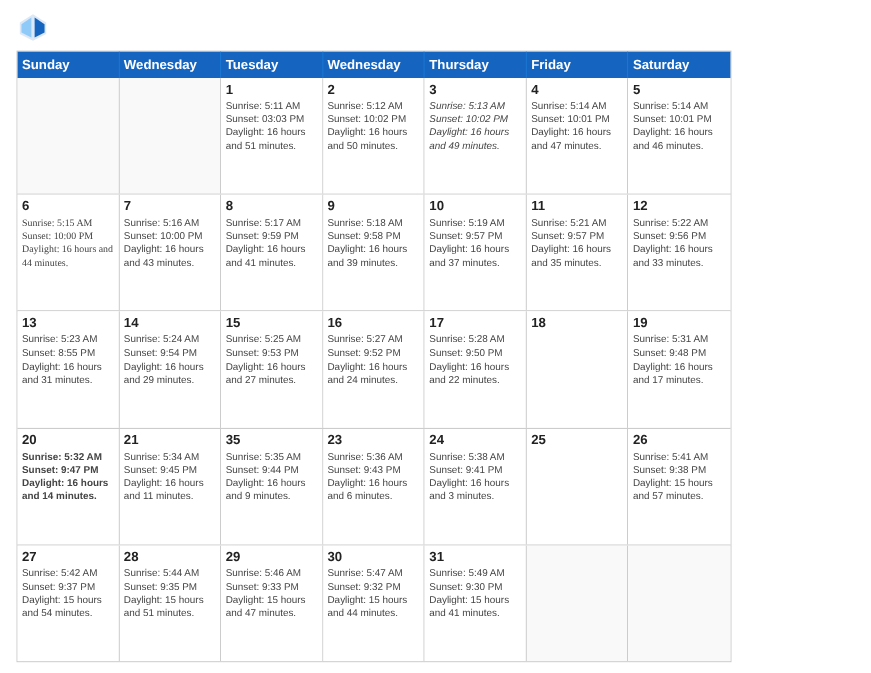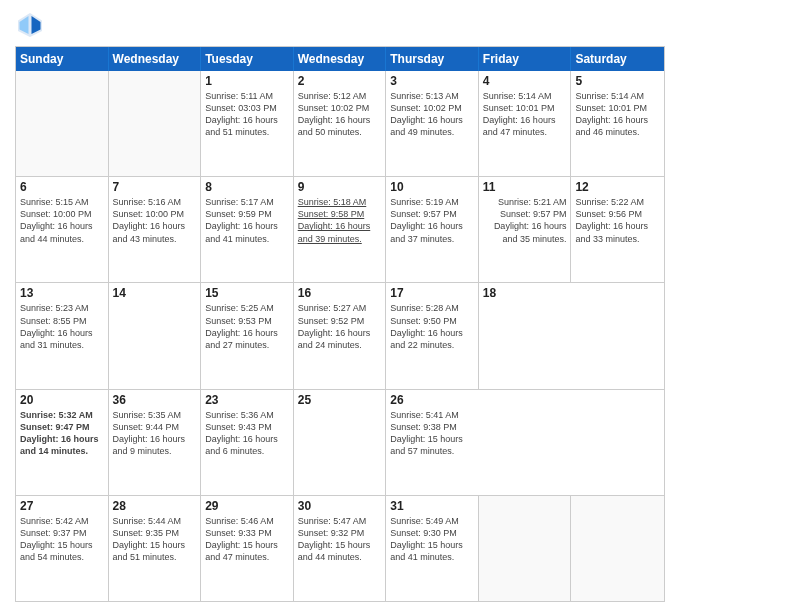--- a/index.html
+++ b/index.html
@@ -158,90 +158,93 @@
 Daylight: 16 hours and 51 minutes.</div>
           </div>
           <div class="cal-cell">
             <div class="day-num">2</div>
             <div class="cell-text" style="white-space: pre-line;">Sunrise: 5:12 AM
 Sunset: 10:02 PM
 Daylight: 16 hours and 50 minutes.</div>
           </div>
           <div class="cal-cell">
             <div class="day-num">3</div>
-            <div class="cell-text" style="white-space: pre-line;">Sunrise: 5:13 AM
+            <div class="cell-text" style="white-space: pre-line; font-style: italic;">Sunrise: 5:13 AM
 Sunset: 10:02 PM
 Daylight: 16 hours and 49 minutes.</div>
           </div>
           <div class="cal-cell">
             <div class="day-num">4</div>
             <div class="cell-text" style="white-space: pre-line;">Sunrise: 5:14 AM
 Sunset: 10:01 PM
 Daylight: 16 hours and 47 minutes.</div>
           </div>
           <div class="cal-cell">
             <div class="day-num">5</div>
             <div class="cell-text" style="white-space: pre-line;">Sunrise: 5:14 AM
 Sunset: 10:01 PM
 Daylight: 16 hours and 46 minutes.</div>
           </div>
         </div>
         <div class="cal-row">
           <div class="cal-cell">
             <div class="day-num">6</div>
-            <div class="cell-text" style="white-space: pre-line;">Sunrise: 5:15 AM
+            <div class="cell-text" style="white-space: pre-line; font-family: Liberation Serif, serif;">Sunrise: 5:15 AM
 Sunset: 10:00 PM
 Daylight: 16 hours and 44 minutes.</div>
           </div>
           <div class="cal-cell">
             <div class="day-num">7</div>
             <div class="cell-text" style="white-space: pre-line;">Sunrise: 5:16 AM
 Sunset: 10:00 PM
 Daylight: 16 hours and 43 minutes.</div>
           </div>
           <div class="cal-cell">
             <div class="day-num">8</div>
             <div class="cell-text" style="white-space: pre-line;">Sunrise: 5:17 AM
 Sunset: 9:59 PM
 Daylight: 16 hours and 41 minutes.</div>
           </div>
           <div class="cal-cell">
             <div class="day-num">9</div>
-            <div class="cell-text" style="white-space: pre-line; text-decoration: underline;">Sunrise: 5:18 AM
+            <div class="cell-text" style="white-space: pre-line;">Sunrise: 5:18 AM
 Sunset: 9:58 PM
 Daylight: 16 hours and 39 minutes.</div>
           </div>
           <div class="cal-cell">
             <div class="day-num">10</div>
             <div class="cell-text" style="white-space: pre-line;">Sunrise: 5:19 AM
 Sunset: 9:57 PM
 Daylight: 16 hours and 37 minutes.</div>
           </div>
           <div class="cal-cell">
             <div class="day-num">11</div>
-            <div class="cell-text" style="white-space: pre-line; text-align: right;">Sunrise: 5:21 AM
+            <div class="cell-text" style="white-space: pre-line;">Sunrise: 5:21 AM
 Sunset: 9:57 PM
 Daylight: 16 hours and 35 minutes.</div>
           </div>
           <div class="cal-cell">
             <div class="day-num">12</div>
             <div class="cell-text" style="white-space: pre-line;">Sunrise: 5:22 AM
 Sunset: 9:56 PM
 Daylight: 16 hours and 33 minutes.</div>
           </div>
         </div>
         <div class="cal-row">
           <div class="cal-cell">
             <div class="day-num">13</div>
             <div class="cell-text" style="white-space: pre-line;">Sunrise: 5:23 AM
 Sunset: 8:55 PM
 Daylight: 16 hours and 31 minutes.</div>
           </div>
           <div class="cal-cell">
             <div class="day-num">14</div>
+            <div class="cell-text" style="white-space: pre-line;">Sunrise: 5:24 AM
+Sunset: 9:54 PM
+Daylight: 16 hours and 29 minutes.</div>
           </div>
           <div class="cal-cell">
             <div class="day-num">15</div>
             <div class="cell-text" style="white-space: pre-line;">Sunrise: 5:25 AM
 Sunset: 9:53 PM
 Daylight: 16 hours and 27 minutes.</div>
           </div>
           <div class="cal-cell">
             <div class="day-num">16</div>
             <div class="cell-text" style="white-space: pre-line;">Sunrise: 5:27 AM
@@ -250,39 +253,57 @@
           </div>
           <div class="cal-cell">
             <div class="day-num">17</div>
             <div class="cell-text" style="white-space: pre-line;">Sunrise: 5:28 AM
 Sunset: 9:50 PM
 Daylight: 16 hours and 22 minutes.</div>
           </div>
           <div class="cal-cell">
             <div class="day-num">18</div>
           </div>
+          <div class="cal-cell">
+            <div class="day-num">19</div>
+            <div class="cell-text" style="white-space: pre-line;">Sunrise: 5:31 AM
+Sunset: 9:48 PM
+Daylight: 16 hours and 17 minutes.</div>
+          </div>
         </div>
         <div class="cal-row">
           <div class="cal-cell">
             <div class="day-num">20</div>
             <div class="cell-text" style="white-space: pre-line; font-weight: bold;">Sunrise: 5:32 AM
 Sunset: 9:47 PM
 Daylight: 16 hours and 14 minutes.</div>
           </div>
           <div class="cal-cell">
-            <div class="day-num">36</div>
+            <div class="day-num">21</div>
+            <div class="cell-text" style="white-space: pre-line;">Sunrise: 5:34 AM
+Sunset: 9:45 PM
+Daylight: 16 hours and 11 minutes.</div>
+          </div>
+          <div class="cal-cell">
+            <div class="day-num">35</div>
             <div class="cell-text" style="white-space: pre-line;">Sunrise: 5:35 AM
 Sunset: 9:44 PM
 Daylight: 16 hours and 9 minutes.</div>
           </div>
           <div class="cal-cell">
             <div class="day-num">23</div>
             <div class="cell-text" style="white-space: pre-line;">Sunrise: 5:36 AM
 Sunset: 9:43 PM
 Daylight: 16 hours and 6 minutes.</div>
+          </div>
+          <div class="cal-cell">
+            <div class="day-num">24</div>
+            <div class="cell-text" style="white-space: pre-line;">Sunrise: 5:38 AM
+Sunset: 9:41 PM
+Daylight: 16 hours and 3 minutes.</div>
           </div>
           <div class="cal-cell">
             <div class="day-num">25</div>
           </div>
           <div class="cal-cell">
             <div class="day-num">26</div>
             <div class="cell-text" style="white-space: pre-line;">Sunrise: 5:41 AM
 Sunset: 9:38 PM
 Daylight: 15 hours and 57 minutes.</div>
           </div>

